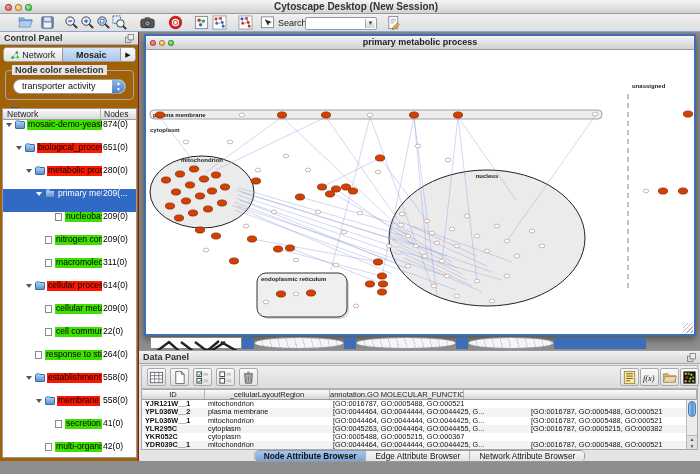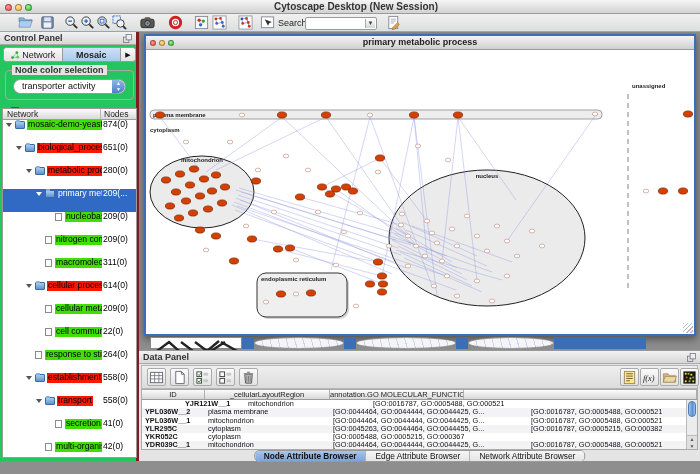--- a/index.html
+++ b/index.html
@@ -25,21 +25,21 @@
   .tbicon svg { width:15px; height:15px; display:block; }
   .search-label { position:absolute; left:278px; top:4px; font-size:9px; color:#222; }
   .search-box { position:absolute; left:305px; top:2.5px; width:72px; height:13px;
     background:#fff; border:1px solid #9a9a9a; border-radius:2px; }
   .search-arrow { position:absolute; right:1px; top:1px; width:10px; height:9px;
     background:linear-gradient(#fdfdfd,#d5d5d5); border-left:1px solid #aaa; font-size:6px;
     color:#444; text-align:center; line-height:9px; }
 
   
   .control-panel { position:absolute; left:0; top:32px; width:139px; height:429px;
-    background:#22c55e; border-right:3px solid #7f1d1d; }
+    background:#a16207; border-right:1px solid #7f1d1d; }
   .panel-header { position:relative; height:13px; background:linear-gradient(#f2f2f2,#d7d7d7);
     border-bottom:1px solid #aaa; }
   .panel-header .ph-title { position:absolute; left:4px; top:1px; font-size:9px; font-weight:bold; color:#333; }
   .float-btn { position:absolute; right:3px; top:1px; width:11px; height:11px; }
   .float-btn svg{ width:11px; height:11px; display:block; }
 
   .cp-tabs { position:absolute; left:3px; top:15px; width:133px; height:15px; display:flex;
     border:1px solid #9a9a9a; border-radius:4px; background:#f4f4f4; overflow:hidden; }
   .cp-tab { flex:1; display:flex; align-items:center; justify-content:center; gap:2px;
     font-size:9px; color:#222; border-right:1px solid #9a9a9a; background:linear-gradient(#fafafa,#e2e2e2); }
@@ -382,21 +382,21 @@
           </div>
           <div class="trow">
             <span class="tri" style="left: 23px;"></span>
             <span class="nicon folder" style="left: 32px;"></span>
             <span class="lbl hl-red" style="left: 44px; max-width: 55px; overflow: hidden;">establishment of lo</span>
             <span class="cnt">558(0)</span>
           </div>
           <div class="trow">
             <span class="tri" style="left: 33px;"></span>
             <span class="nicon folder" style="left: 42px;"></span>
-            <span class="lbl hl-red" style="left: 54px; max-width: 45px; overflow: hidden;">transport</span>
+            <span class="lbl hl-red" style="left: 54px; max-width: 45px; overflow: hidden;">membrane</span>
             <span class="cnt">558(0)</span>
           </div>
           <div class="trow">
             <span class="nicon file" style="left: 52px;"></span>
             <span class="lbl hl-green" style="left: 62px; max-width: 37px; overflow: hidden;">secretion</span>
             <span class="cnt">41(0)</span>
           </div>
           <div class="trow">
             <span class="nicon file" style="left: 42px;"></span>
             <span class="lbl hl-green" style="left: 52px; max-width: 47px; overflow: hidden;">multi-organism pro</span>
@@ -681,21 +681,21 @@
       </div>
     <div class="dp-table">
       <div class="dt-header" id="dt-header">
           <span class="hc" style="width: 63px;">ID</span>
           <span class="hc" style="width: 125px;">_cellularLayoutRegion</span>
           <span class="hc" style="width: 134px;">annotation.GO MOLECULAR_FUNCTION</span>
           <span class="hc" style="flex: 1 1 0%;"></span>
         </div>
       <div class="dt-rows" id="dt-rows">
           <div class="drow">
-            <span class="dc id" style="width: 63px; margin-left: 40px;">YJR121W__1</span>
+            <span class="dc id" style="width: 63px;">YJR121W__1</span>
             <span class="dc" style="width: 125px;">mitochondrion</span>
             <span class="dc" style="width: 134px;">[GO:0016787, GO:0005488, GO:0005215, G...</span>
           </div>
           <div class="drow">
             <span class="dc id" style="width: 63px;">YPL036W__2</span>
             <span class="dc" style="width: 125px;">plasma membrane</span>
             <span class="dc" style="width: 198px;">[GO:0044464, GO:0044444, GO:0044425, G...</span>
             <span class="dc" style="width: 134px;">[GO:0016787, GO:0005488, GO:0005215, G...</span>
           </div>
           <div class="drow">

